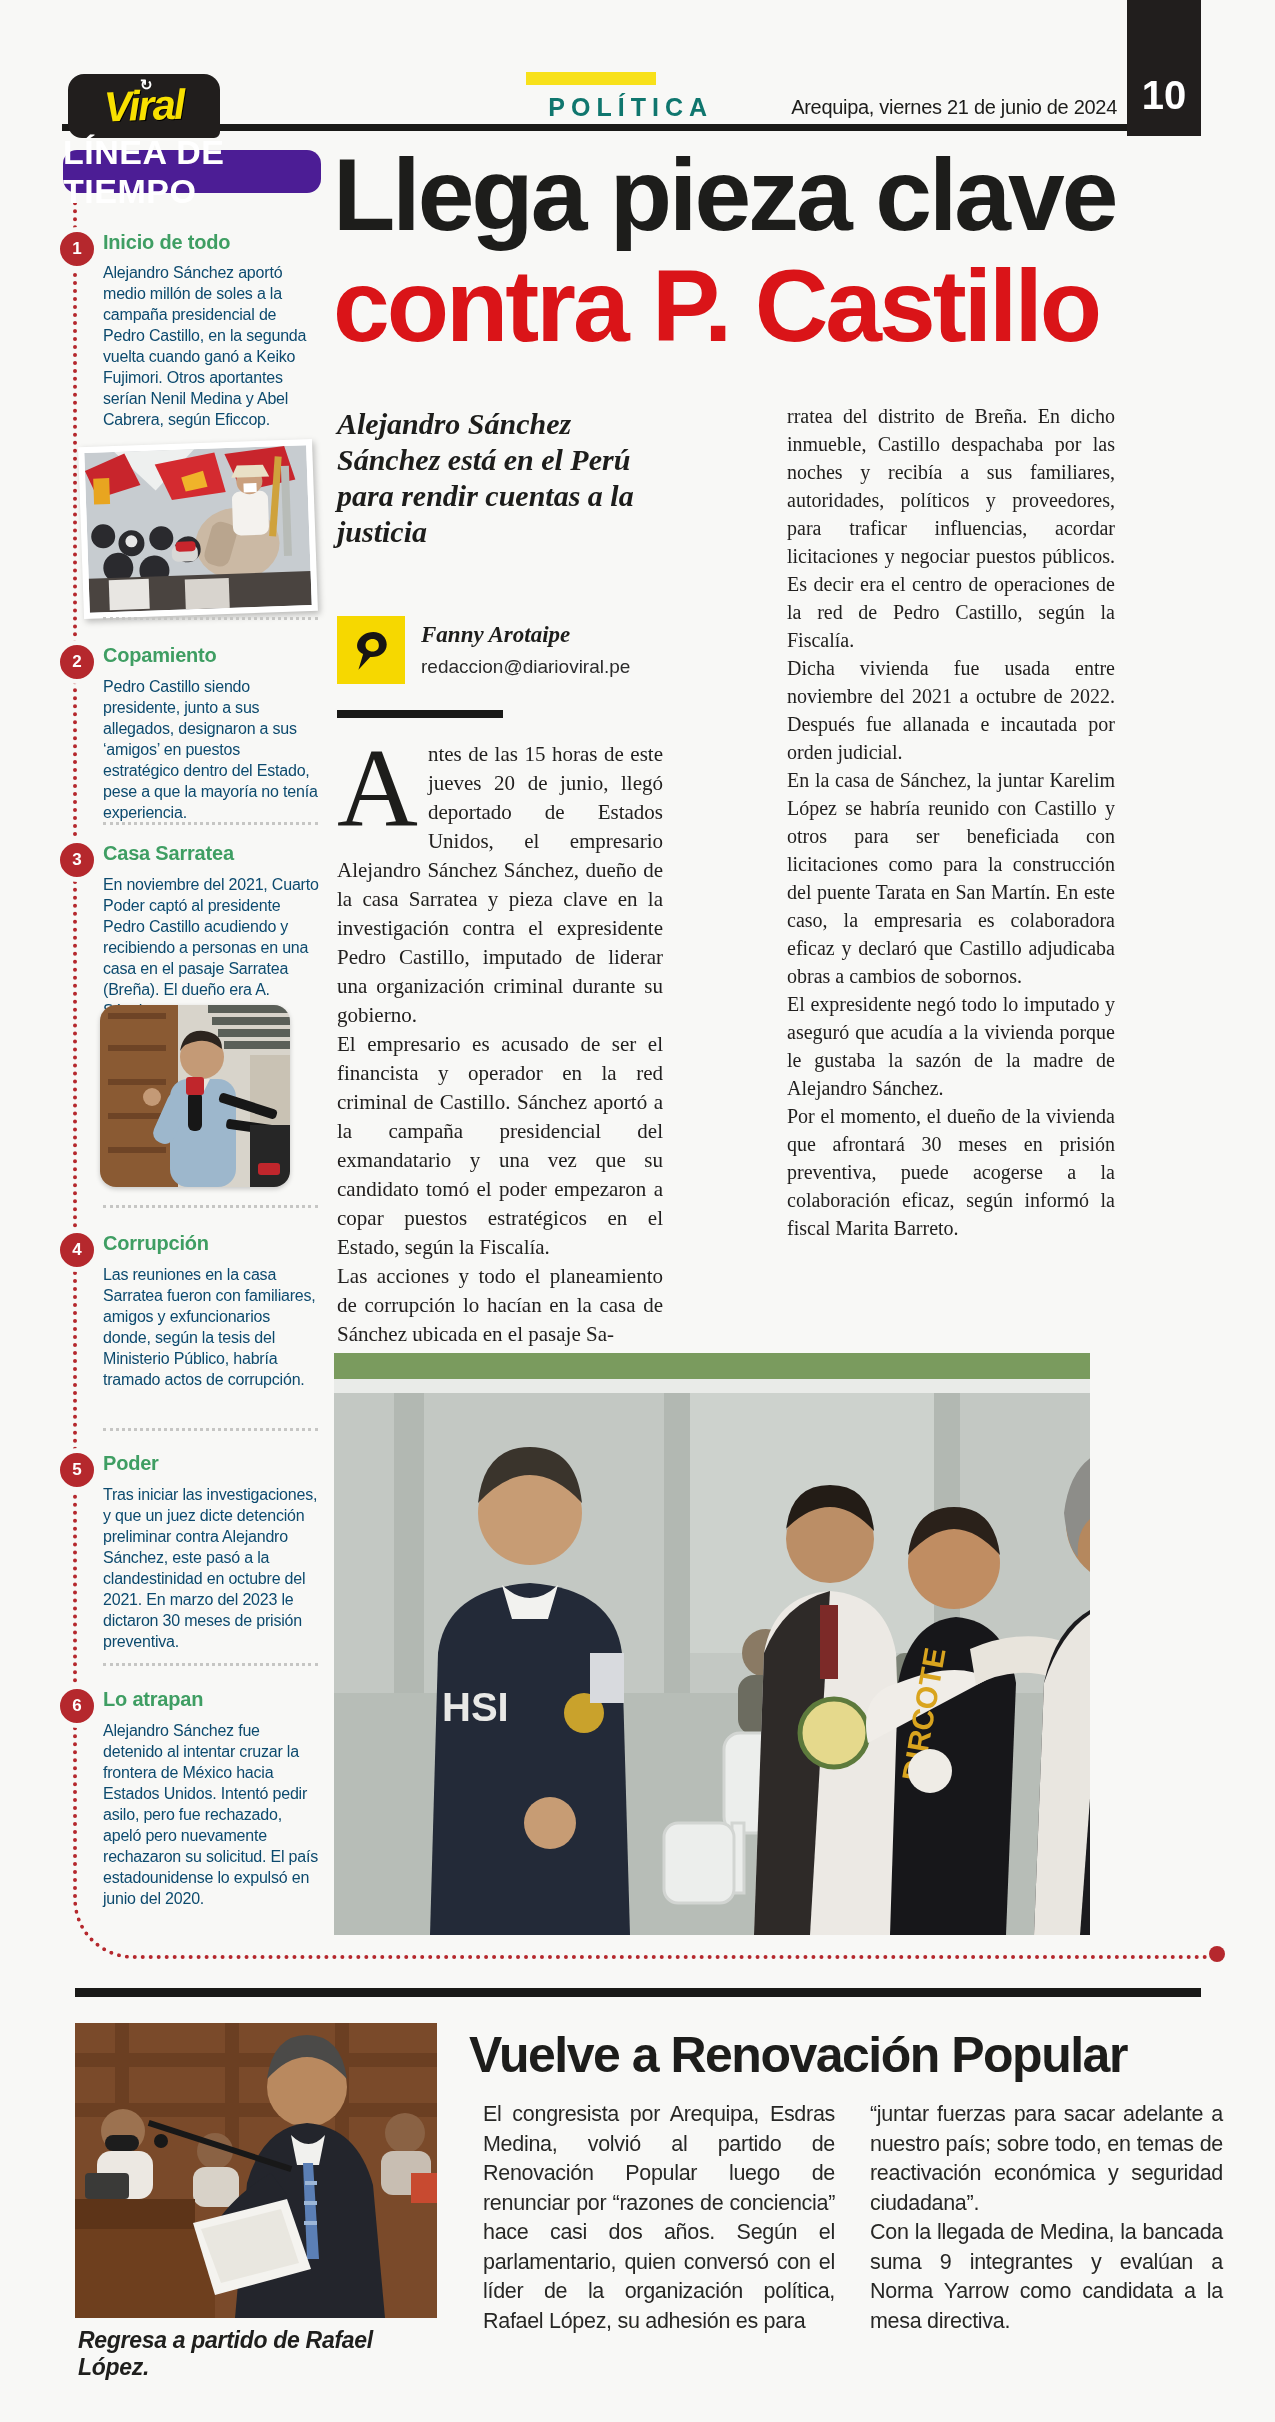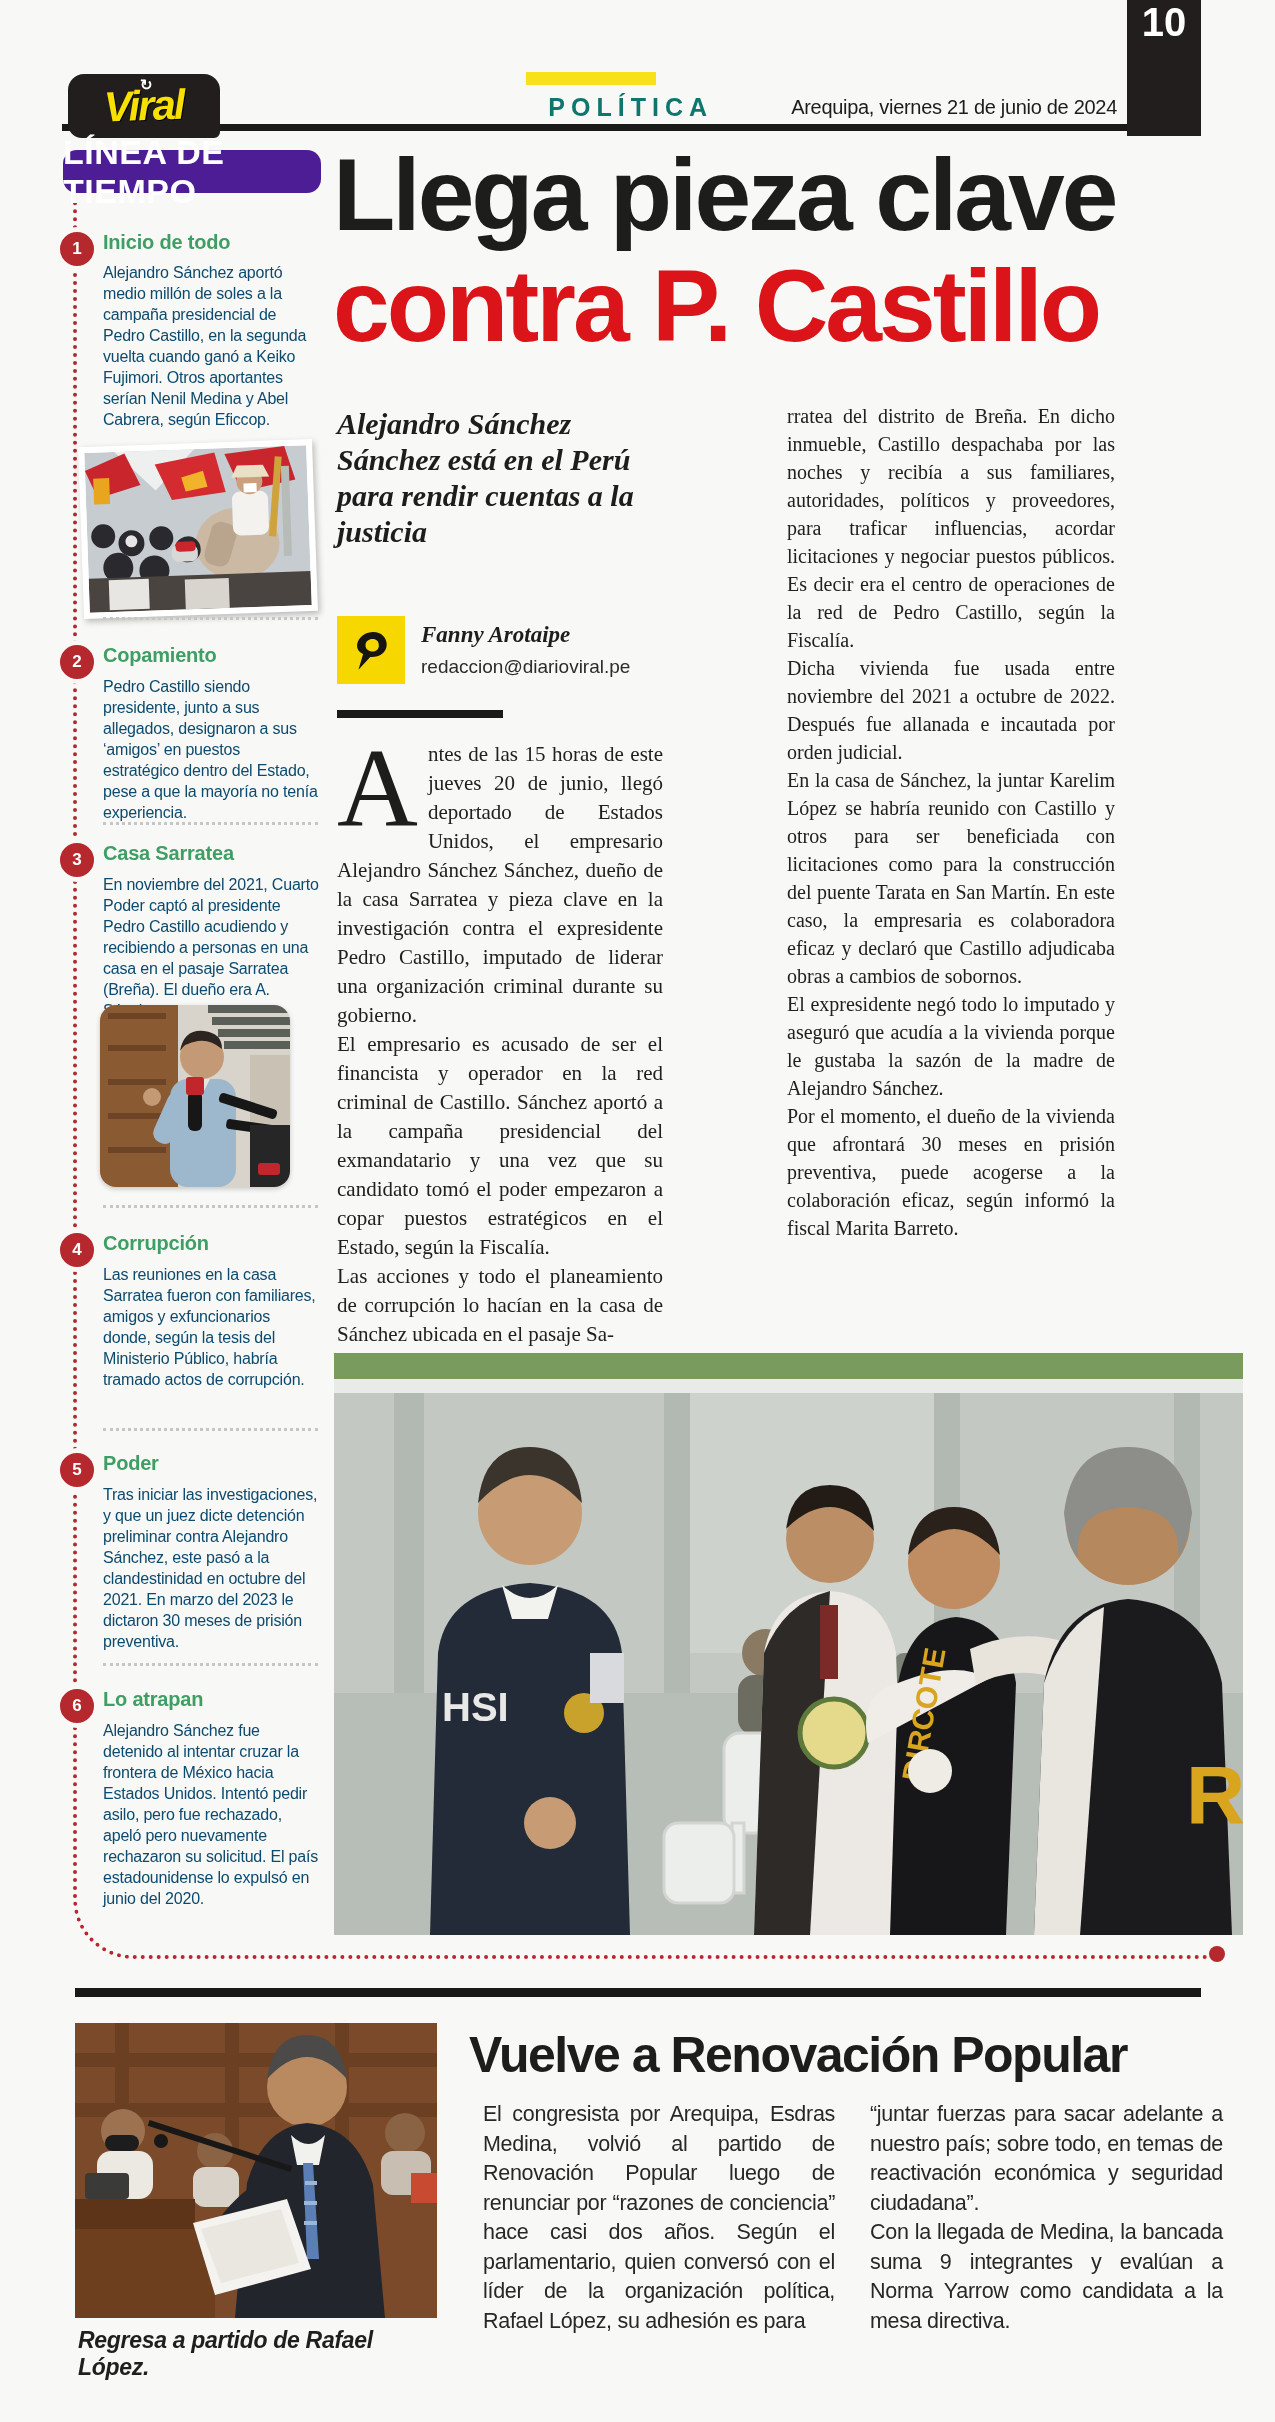--- a/index.html
+++ b/index.html
@@ -8,21 +8,21 @@
 
   
   .header-rule{left:62px;top:124px;width:1138px;height:7px;background:#1a1a18;}
   .viral-logo{left:68px;top:74px;width:152px;height:64px;background:#211e1d;border-radius:16px 16px 6px 14px;display:flex;align-items:center;justify-content:center;}
   .viral-word{font-style:italic;font-weight:900;font-size:42px;color:#f8e000;letter-spacing:-2px;transform:rotate(-2deg);text-shadow:1px 1px 0 #000;}
   .viral-share{position:absolute;top:2px;left:72px;color:#fff;font-size:15px;font-weight:700;}
   .politica-wrap{left:468px;top:72px;width:245px;text-align:center;}
   .politica-bar{width:130px;height:13px;background:#f8e11a;margin:0 auto;}
   .politica-text{margin-top:8px;font-size:25px;font-weight:900;letter-spacing:6px;color:#0f766e;text-align:right;}
   .edition-date{top:96px;right:158px;font-size:20px;color:#1c1c1a;letter-spacing:-0.3px;}
-  .page-tab{left:1127px;top:0;width:74px;height:136px;background:#211e1d;display:flex;align-items:flex-start;justify-content:center;}
+  .page-tab{left:1127px;top:0;width:74px;height:136px;background:#211e1d;display:flex;align-items:flex-end;justify-content:center;}
   .page-num{color:#fff;font-size:40px;font-weight:900;margin-bottom:18px;}
 
   
   .tl-badge{left:63px;top:150px;width:258px;height:43px;background:#4c1d95;border-radius:14px;display:flex;align-items:center;justify-content:center;color:#fff;font-weight:900;font-size:34px;letter-spacing:0.5px;}
   .tl-path{left:73px;top:203px;width:1147px;height:1752px;border-left:4px dotted #b5282d;border-bottom:4px dotted #b5282d;border-bottom-left-radius:60px;}
   .tl-enddot{left:1209px;top:1946px;width:16px;height:16px;border-radius:50%;background:#b5282d;}
   .tl-circle{width:34px;height:34px;border-radius:50%;background:#b5282d;border:5px solid #f8f8f6;left:55px;display:flex;align-items:center;justify-content:center;color:#fff;font-weight:800;font-size:17px;}
   .tl-head{left:103px;width:218px;font-size:20px;font-weight:800;color:#3f9e63;letter-spacing:-0.2px;}
   .tl-body{left:103px;width:216px;font-size:16px;line-height:21px;color:#0c4a6e;letter-spacing:-0.2px;}
   .tl-sep{left:103px;width:215px;border-top:3px dotted #c6c6c4;}
@@ -36,21 +36,21 @@
   .subhead{left:337px;top:406px;width:338px;font-family:"Liberation Serif","DejaVu Serif",serif;font-style:italic;font-weight:700;font-size:30px;line-height:36px;color:#1d1d1b;}
   .byline-logo{left:337px;top:616px;width:68px;height:68px;background:#f6d800;display:flex;align-items:center;justify-content:center;}
   .byline-name{left:421px;top:622px;font-family:"Liberation Serif","DejaVu Serif",serif;font-style:italic;font-weight:700;font-size:23px;color:#1d1d1b;}
   .byline-mail{left:421px;top:656px;font-size:19px;color:#2b2b2b;}
   .article-bar{left:337px;top:710px;width:166px;height:8px;background:#1a1a18;}
   .col{font-family:"Liberation Serif","DejaVu Serif",serif;color:#22201f;text-align:justify;}
   .col p{margin:0;}
   .col1{left:337px;top:740px;width:326px;font-size:21px;line-height:29px;}
   .col2{left:787px;top:402px;width:328px;font-size:20px;line-height:28px;}
   .dropcap{float:left;font-size:112px;line-height:88px;padding:4px 10px 0 0;color:#1d1d1b;}
-  .main-photo{left:334px;top:1353px;width:909px;height:582px;overflow:hidden;background:#c9cdc9;}
+  .main-photo{left:334px;top:1353px;width:756px;height:582px;overflow:hidden;background:#c9cdc9;}
   .black-divider{left:75px;top:1988px;width:1126px;height:9px;background:#1a1a18;}
 
   
   .bottom-photo{left:75px;top:2023px;width:362px;height:295px;overflow:hidden;background:#7a4a2a;}
   .bottom-caption{left:78px;top:2327px;width:360px;font-size:23px;font-weight:700;font-style:italic;color:#1f1f1d;letter-spacing:-0.3px;}
   .bottom-title{left:469px;top:2026px;width:740px;font-size:50px;font-weight:900;letter-spacing:-1.5px;color:#1d1d1b;}
   .bcol{font-size:21.5px;line-height:29.5px;color:#272725;text-align:justify;letter-spacing:-0.3px;margin-left:14px;}
   .bcol p{margin:0;}
   .bcolA{left:469px;top:2100px;width:352px;}
   .bcolB{left:856px;top:2100px;width:353px;}

